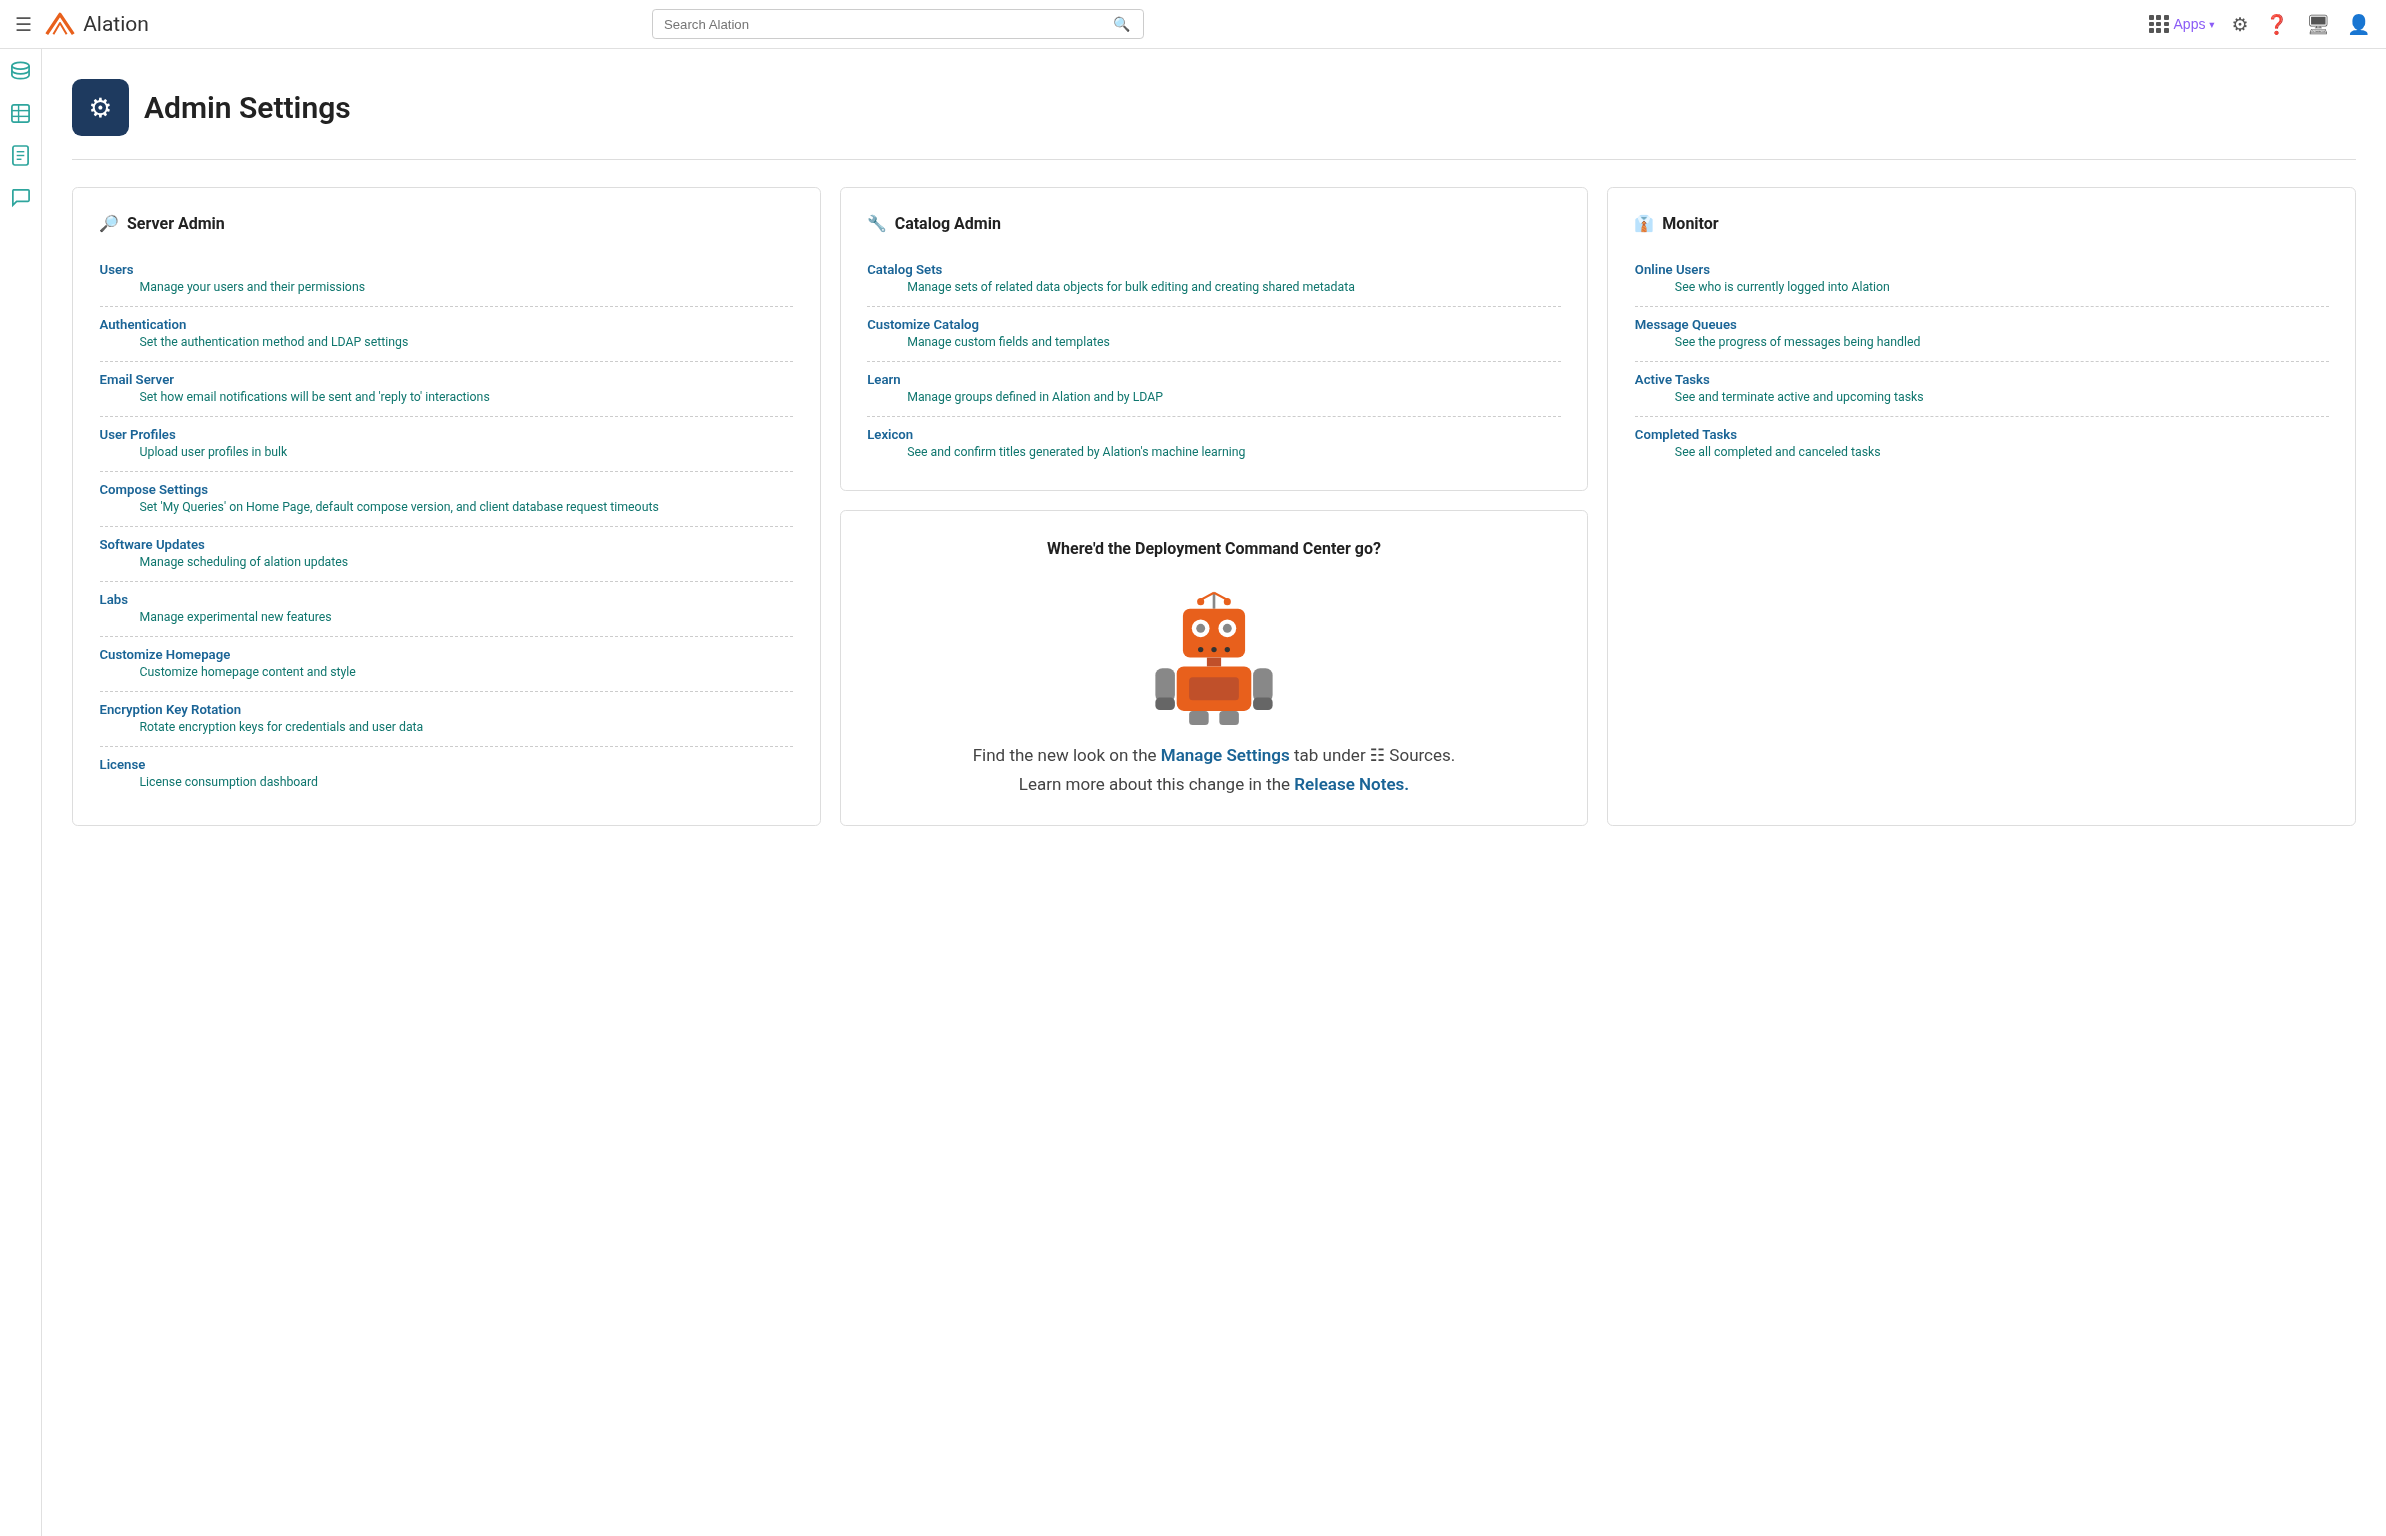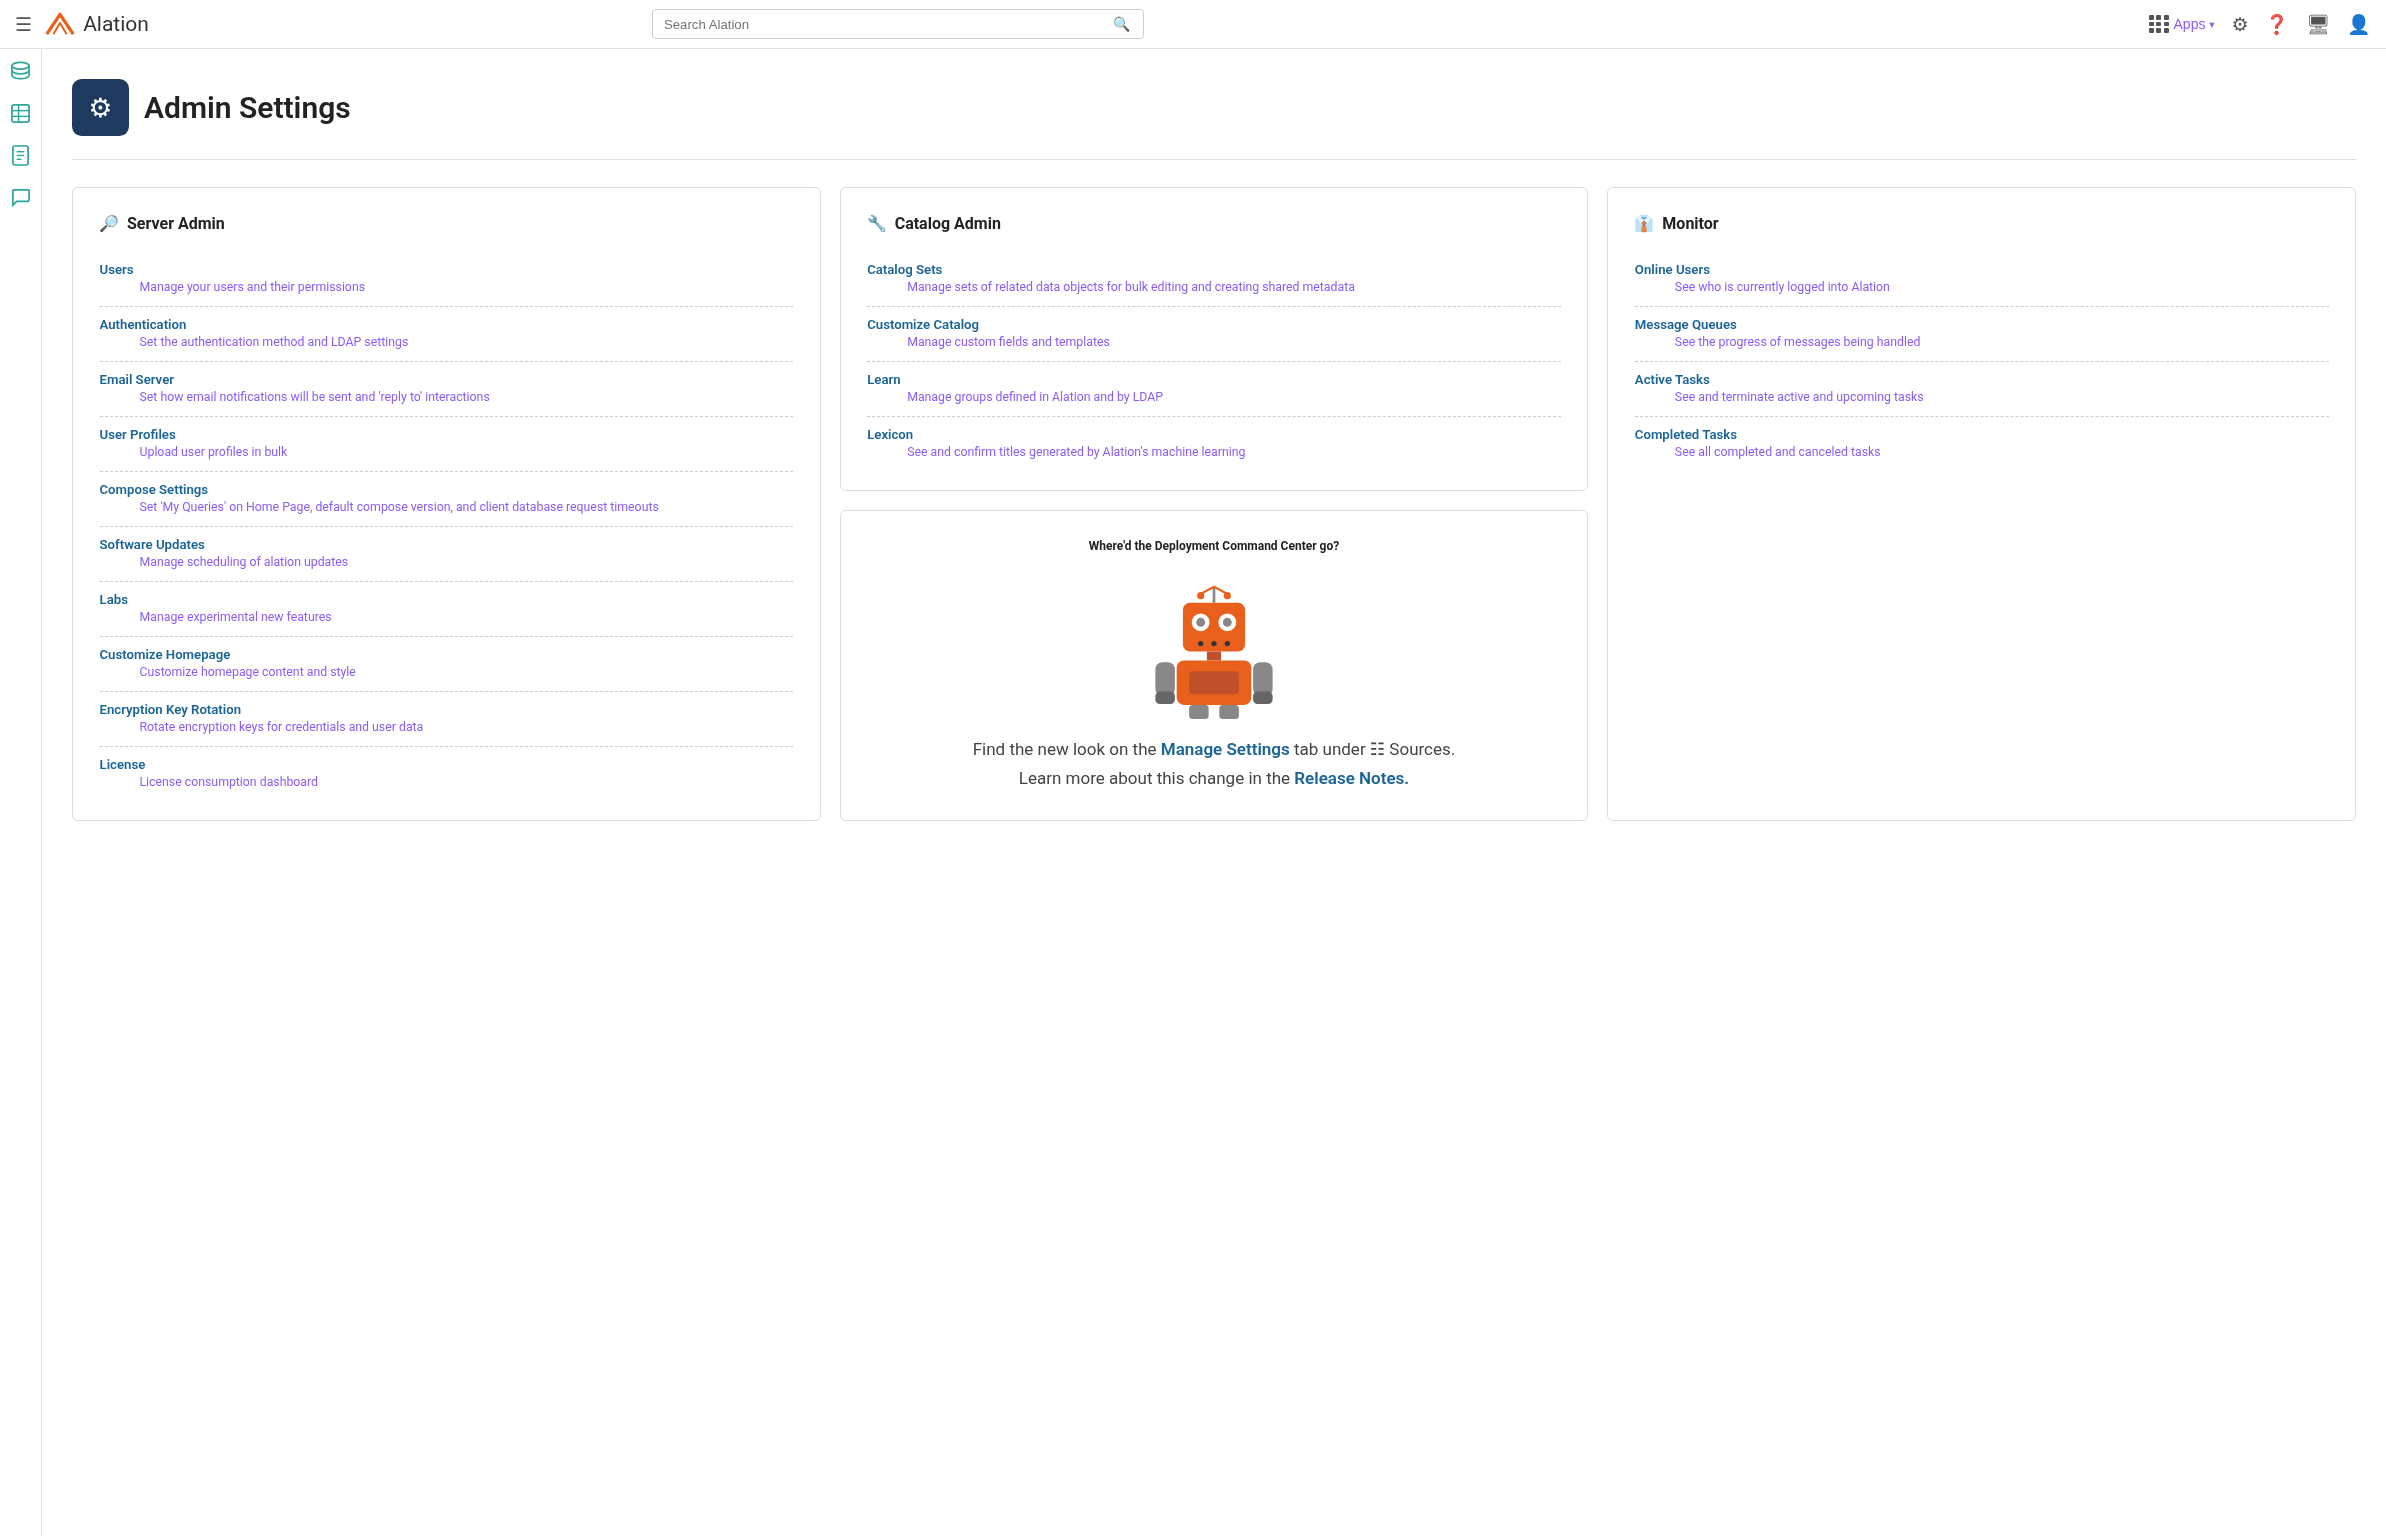--- a/index.html
+++ b/index.html
@@ -70,28 +70,28 @@
       padding: 26.5px 26.5px 19px 26.5px;
     }
     .card-title {
       display: flex; align-items: center; gap: 7.6px;
       font-size: 16px; font-weight: 700; color: #222; margin-bottom: 19px;
     }
 
     .card-link-item { border-bottom: 0.9px dashed #ccc; padding: 9.5px 0; }
     .card-link-item:last-child { border-bottom: none; }
     .card-link { display: block; color: #1a6496; font-size: 13.2px; font-weight: 600; text-decoration: none; margin-bottom: 2.8px; }
-    .card-desc { font-size: 12.3px; color: #8b5cf6; line-height: 1.4; padding-left: 40px; }
+    .card-desc { font-size: 12.3px; color: #0f766e; line-height: 1.4; padding-left: 40px; }
 
     
     .deployment-card {
       background: #fff; border: 0.9px solid #ddd; border-radius: 5.7px;
       padding: 26.5px; display: flex; flex-direction: column; align-items: center; text-align: center;
     }
-    .deployment-title { font-size: 12px; font-weight: 700; color: #222; margin-bottom: 15px; line-height: 1.4; }
+    .deployment-title { font-size: 16px; font-weight: 700; color: #222; margin-bottom: 15px; line-height: 1.4; }
     .robot-svg { width: 132px; height: 151px; margin-bottom: 15px; }
     .deployment-desc { font-size: 17px; color: #444; line-height: 1.7; }
     .deployment-desc a { color: #1a6496; text-decoration: none; font-weight: 600; }
   </style>
 </head>
 <body>
 
 <nav class="topnav">
   <span class="topnav-menu-icon">☰</span>
   <a class="logo" href="#">

